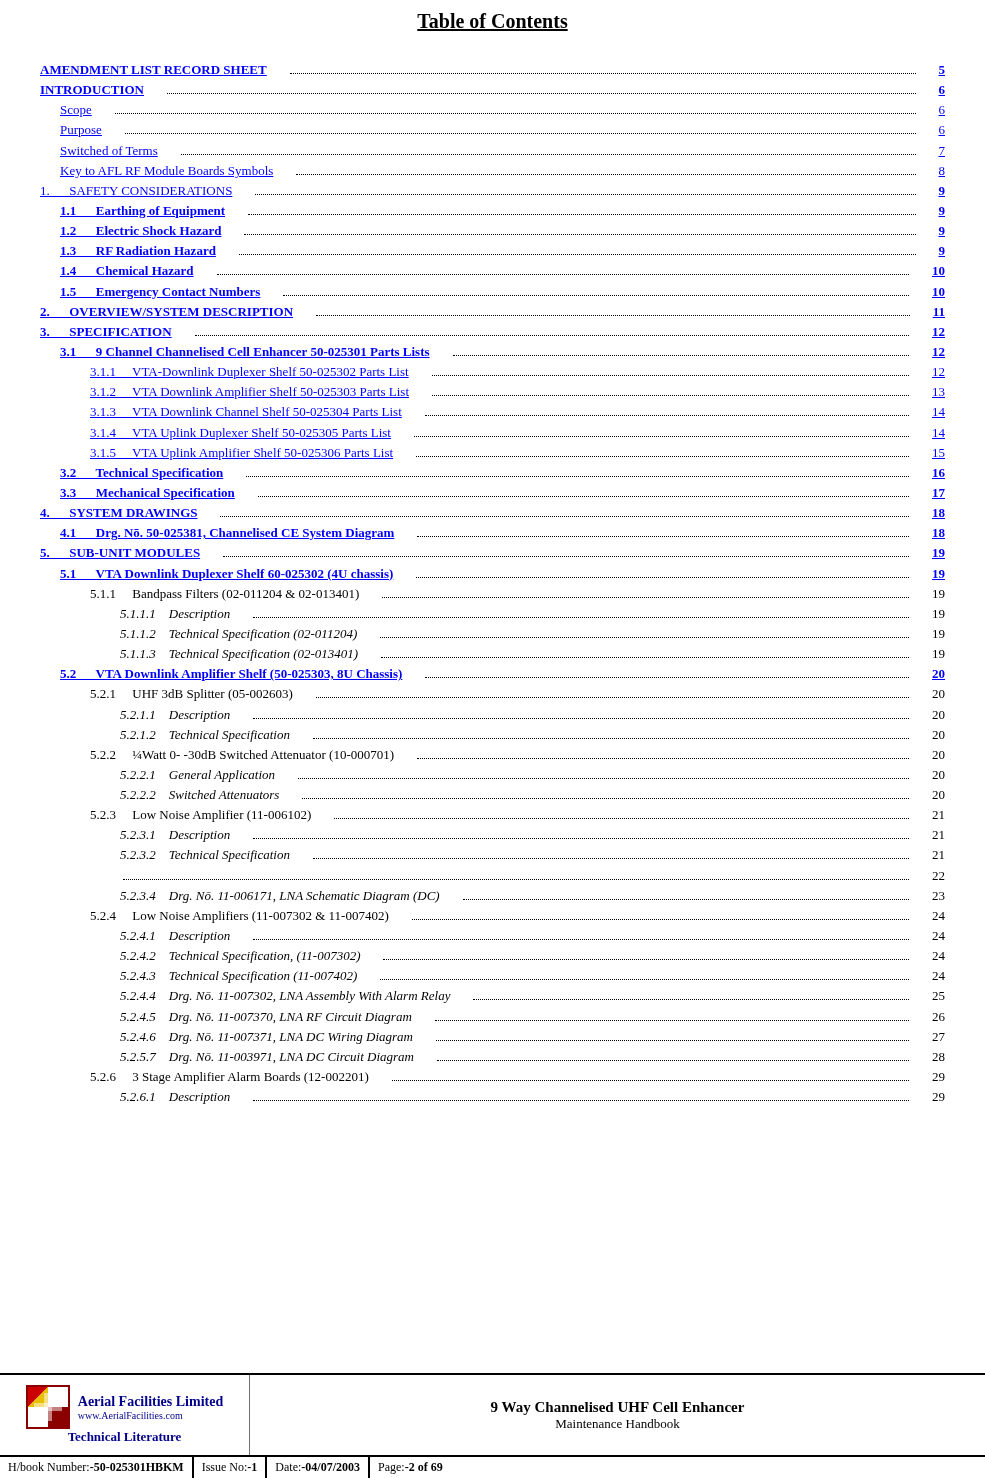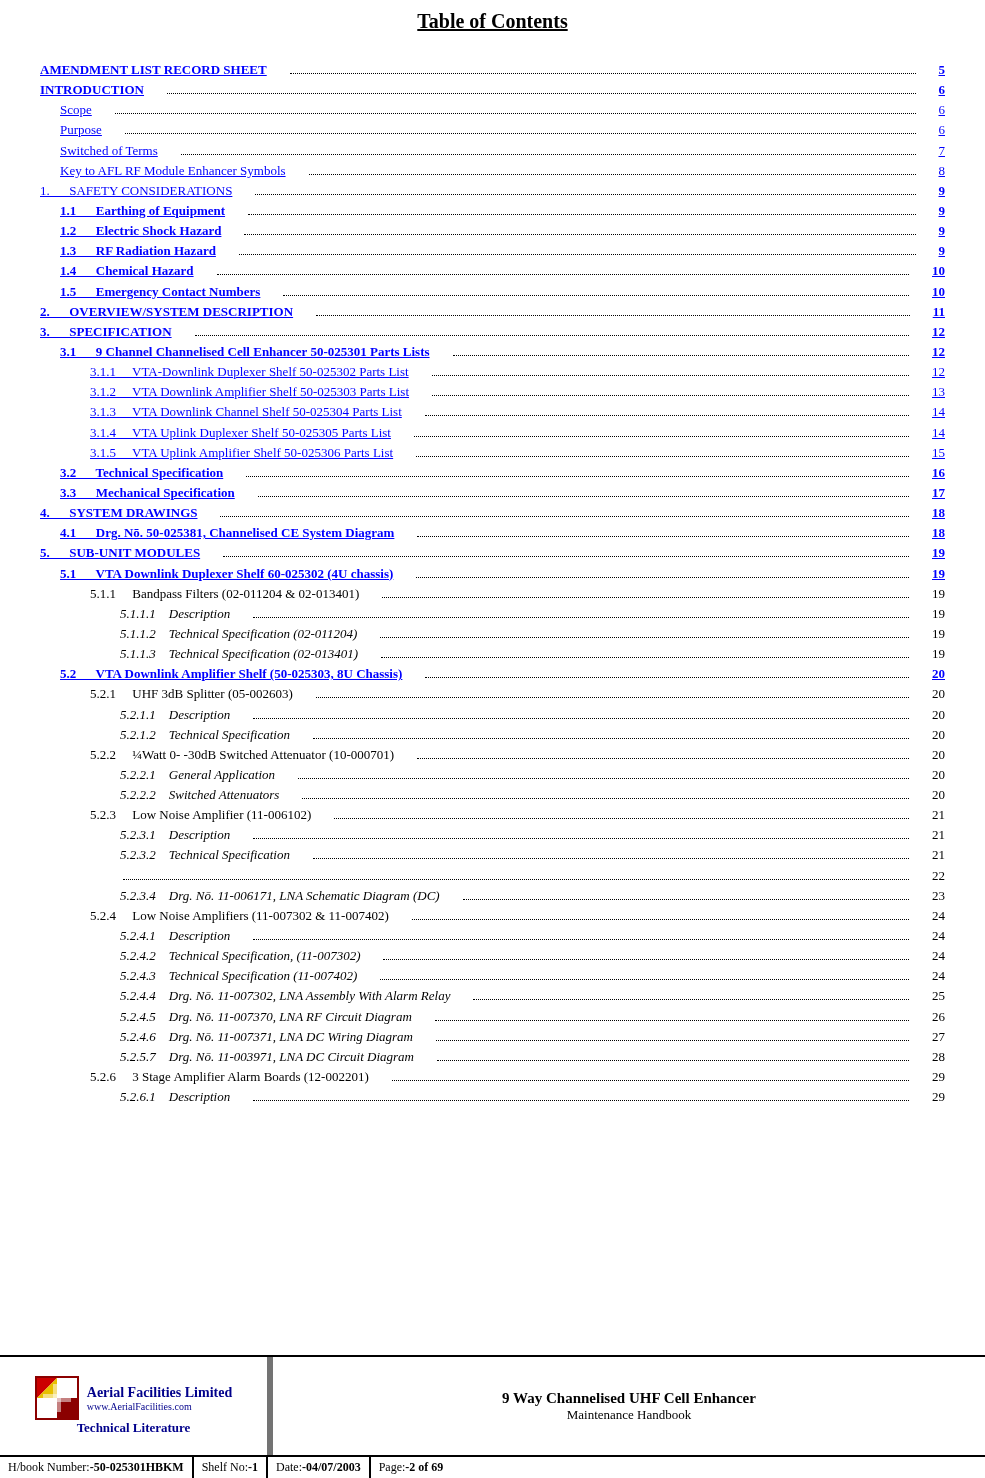--- a/index.html
+++ b/index.html
@@ -62,26 +62,26 @@
     .toc-page.black {
       color: #000;
       text-decoration: none;
     }
     .footer {
       border-top: 2px solid #000;
       display: flex;
       flex-direction: row;
     }
     .footer-left {
-      width: 273px;
-      border-right: 6px solid #737373;
+      width: 250px;
+      border-right: 1px solid #737373;
       display: flex;
       flex-direction: column;
       align-items: center;
-      padding: 19px 10px;
+      padding: 10px 10px;
     }
     .footer-logo-row {
       display: flex;
       align-items: center;
       gap: 8px;
     }
     .footer-company-name {
       font-size: 14px;
       font-weight: bold;
       color: #00008b;
@@ -160,21 +160,21 @@
           <span class="toc-label">Purpose</span>
           <span class="toc-dots"></span>
           <span class="toc-page">6</span>
         </div>
         <div class="toc-entry" style="padding-left: 20px;">
           <span class="toc-label">Switched of Terms</span>
           <span class="toc-dots"></span>
           <span class="toc-page">7</span>
         </div>
         <div class="toc-entry" style="padding-left: 20px;">
-          <span class="toc-label">Key to AFL RF Module Enhancer Symbols</span>
+          <span class="toc-label">Key to AFL RF Module Boards Symbols</span>
           <span class="toc-dots"></span>
           <span class="toc-page">8</span>
         </div>
         <div class="toc-entry" style="padding-left: 0px;">
           <span class="toc-label" style="font-weight: normal;">1.&nbsp;&nbsp;&nbsp;&nbsp;&nbsp; SAFETY CONSIDERATIONS</span>
           <span class="toc-dots"></span>
           <span class="toc-page" style="font-weight: bold;">9</span>
         </div>
         <div class="toc-entry" style="padding-left: 20px;">
           <span class="toc-label" style="font-weight: bold;">1.1&nbsp;&nbsp;&nbsp;&nbsp;&nbsp; Earthing of Equipment</span>
@@ -431,21 +431,21 @@
     <div class="footer-right">
       <div class="footer-product-title">9 Way Channelised UHF Cell Enhancer</div>
       <div class="footer-product-subtitle">Maintenance Handbook</div>
     </div>
   </div>
   <div class="footer-bottom">
     <div class="footer-bottom-cell">
       <span>H/book Number:</span><strong>-50-025301HBKM</strong>
     </div>
     <div class="footer-bottom-cell">
-      <span>Shelf No:</span><strong>-1</strong>
+      <span>Issue No:</span><strong>-1</strong>
     </div>
     <div class="footer-bottom-cell">
       <span>Date:</span><strong>-04/07/2003</strong>
     </div>
     <div class="footer-bottom-cell">
       <span>Page:</span><strong>-2 of 69</strong>
     </div>
   </div>
 </div>
 

